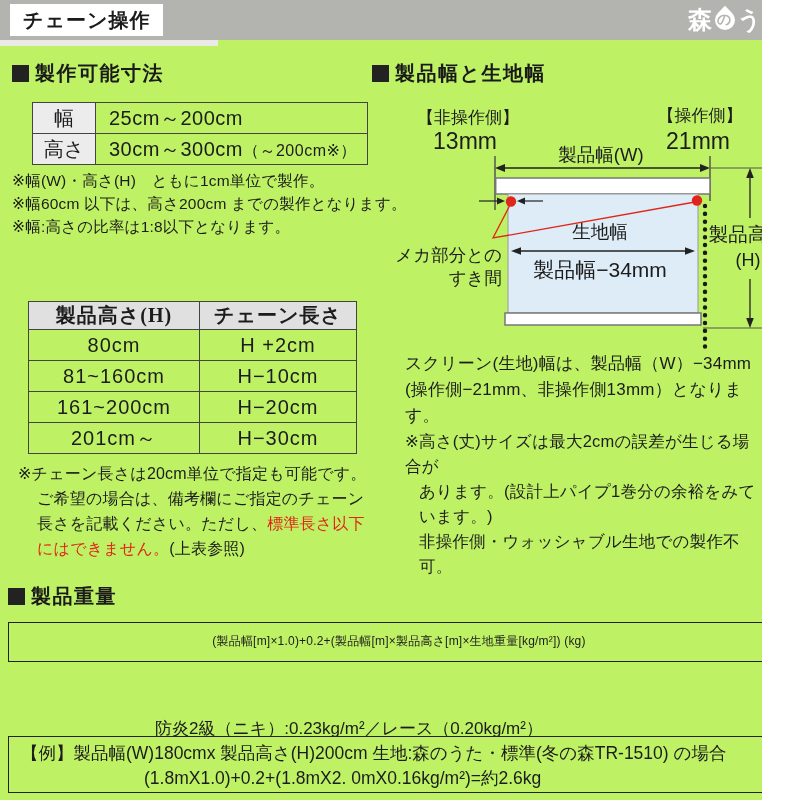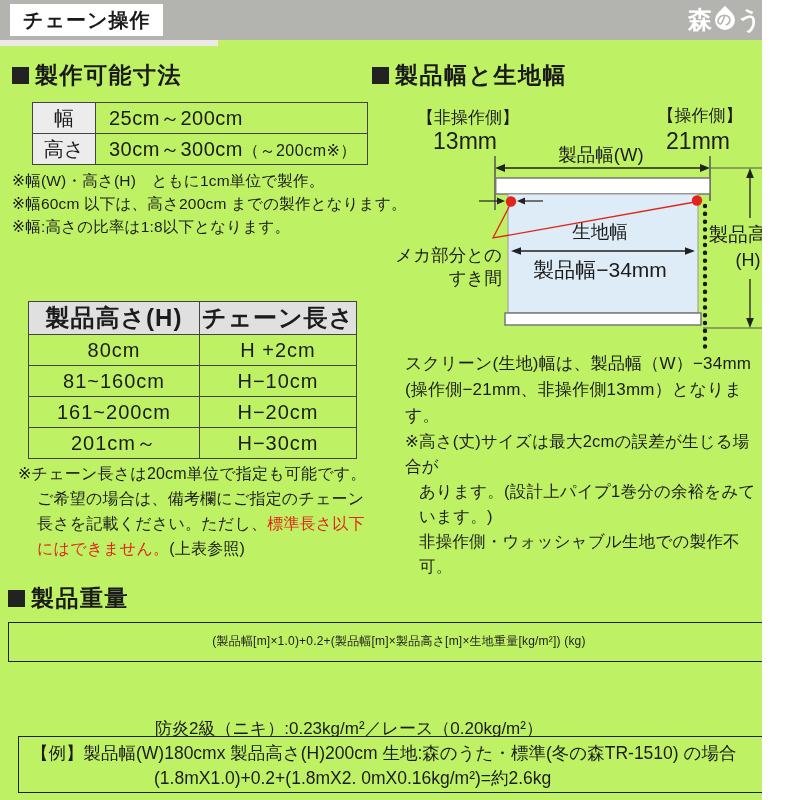--- a/index.html
+++ b/index.html
@@ -18,37 +18,37 @@
   .tab-box{position:absolute;left:10px;top:4px;height:32px;background:#fff;padding:0 13px;
            font-size:20px;font-weight:600;line-height:32px;letter-spacing:1px;color:#1a1a1a;}
   .brand{position:absolute;right:12px;top:5px;height:30px;display:flex;align-items:center;
          color:#fff;font-size:24px;font-weight:bold;letter-spacing:1px;}
   .leaf{display:inline-flex;align-items:center;justify-content:center;width:20px;height:20px;
         background:#fff;border-radius:0 50% 50% 50%;transform:rotate(45deg);margin:0 2px;}
   .leaf span{transform:rotate(-45deg);color:var(--header-gray);font-size:14px;font-weight:bold;}
   .under-strip{position:absolute;left:0;top:40px;width:218px;height:6px;background:#eceae7;}
 
   
-  .sec-heading{position:absolute;font-size:23px;font-weight:bold;letter-spacing:1.5px;color:#1a1a1a;
+  .sec-heading{position:absolute;font-size:20px;font-weight:bold;letter-spacing:1.5px;color:#1a1a1a;
                display:flex;align-items:center;}
   .sq{display:inline-block;width:17px;height:17px;background:#222;margin-right:6px;}
 
   
   .table1{position:absolute;left:32px;top:102px;border-collapse:collapse;}
   .table1 td{border:1.4px solid #444;height:31px;font-size:20px;}
   .table1 .lab{width:63px;text-align:center;background:#ececec;}
   .table1 .val{width:272px;padding-left:13px;letter-spacing:0.5px;}
   .val-note{font-size:16px;}
 
   .notes-s1{position:absolute;left:12px;top:169px;font-size:15.5px;line-height:23px;letter-spacing:0.2px;}
 
   
   .table2{position:absolute;left:28px;top:301px;border-collapse:collapse;}
   .table2 th,.table2 td{border:1.4px solid #444;text-align:center;}
-  .table2 th{height:28px;font-size:24px;font-weight:bold;background:#e0e0e0;letter-spacing:1px;}
+  .table2 th{height:28px;font-size:20px;font-weight:bold;background:#e0e0e0;letter-spacing:1px;font-family:Liberation Serif, serif;}
   .table2 td{height:31px;font-size:20px;letter-spacing:1px;margin-left:17px;}
   .table2 .c1{width:171px;}
   .table2 .c2{width:157px;}
 
   .notes-s2{position:absolute;left:18px;top:461px;width:350px;font-size:16px;line-height:25px;
             padding-left:19px;text-indent:-19px;letter-spacing:0.2px;}
   .red{color:var(--accent-red);}
 
   
   .diagram{position:absolute;left:393px;top:98px;}
@@ -58,21 +58,21 @@
   .desc-block{position:absolute;left:405px;top:351px;font-size:17px;line-height:26px;letter-spacing:0.2px;}
   .notes-s3{position:absolute;left:405px;top:429px;font-size:16.5px;line-height:25px;letter-spacing:0.2px;}
   .notes-s3 .cont{padding-left:14px;}
 
   
   .formula-box{position:absolute;left:8px;top:622px;width:782px;height:40px;border:1.6px solid #222;
                font-size:12px;line-height:37px;text-align:center;white-space:nowrap;letter-spacing:0.2px;}
   .fabric-notes{position:absolute;left:30px;top:675px;font-size:17px;line-height:27px;}
   .fabric-notes .l2{margin-left:125px;margin-top:40px;}
   .fw-label{margin-right:9px;}
-  .example-box{position:absolute;left:18px;top:736px;width:782px;height:57px;border:1.6px solid #222;
+  .example-box{position:absolute;left:8px;top:736px;width:782px;height:57px;border:1.6px solid #222;
                font-size:17.5px;line-height:25px;}
   .example-box .l1{padding:4px 0 0 12px;}
   .example-box .l2{padding-left:135px;}
 </style>
 </head>
 <body>
 
 <div class="page">
 
   <div class="header-bar">

